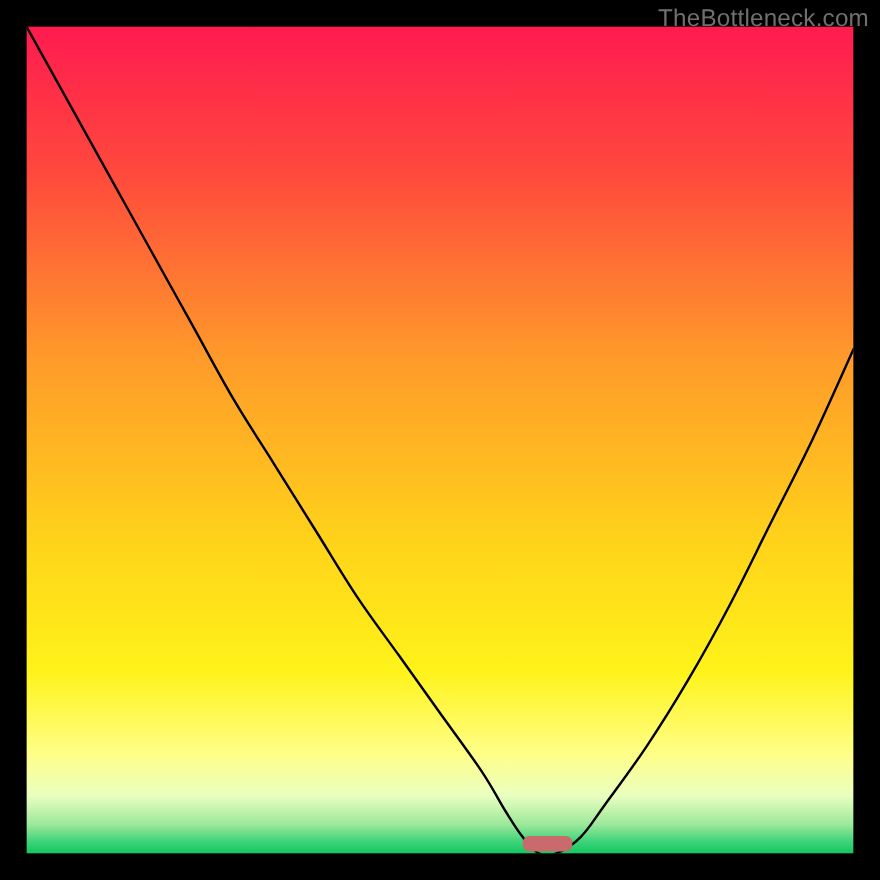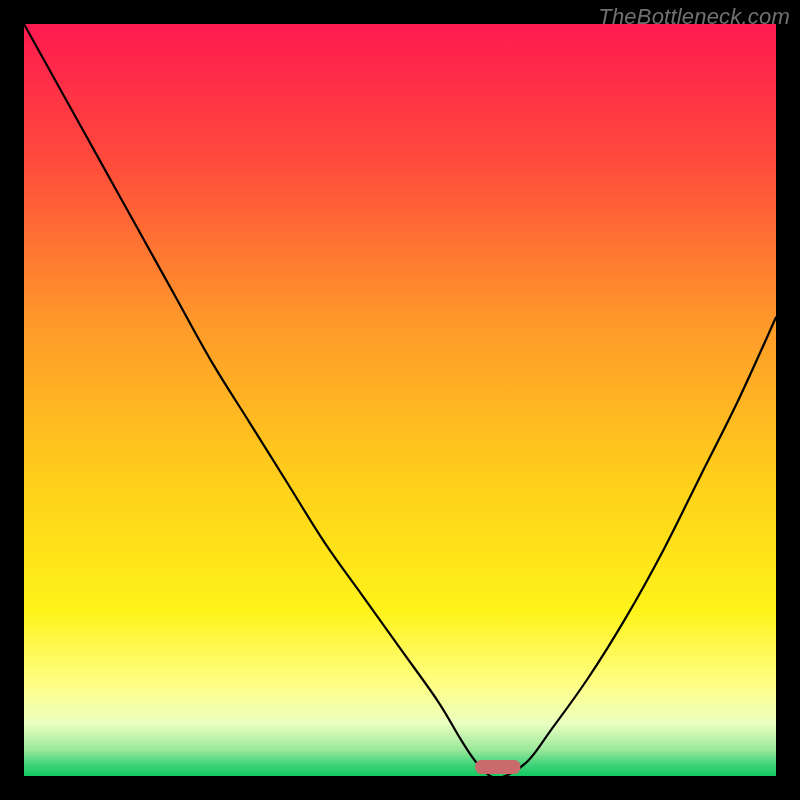--- a/index.html
+++ b/index.html
@@ -9,21 +9,20 @@
     height: 800px;
     background: #000;
     overflow: hidden;
     font-family: Arial, Helvetica, sans-serif;
   }
   .frame {
     position: relative;
     width: 800px;
     height: 800px;
     background: #000;
-    font-style: italic;
   }
   .watermark {
     position: absolute;
     top: 4px;
     right: 10px;
     color: #707070;
     font-size: 22px;
     font-weight: 500;
     letter-spacing: 0.2px;
     z-index: 10;

